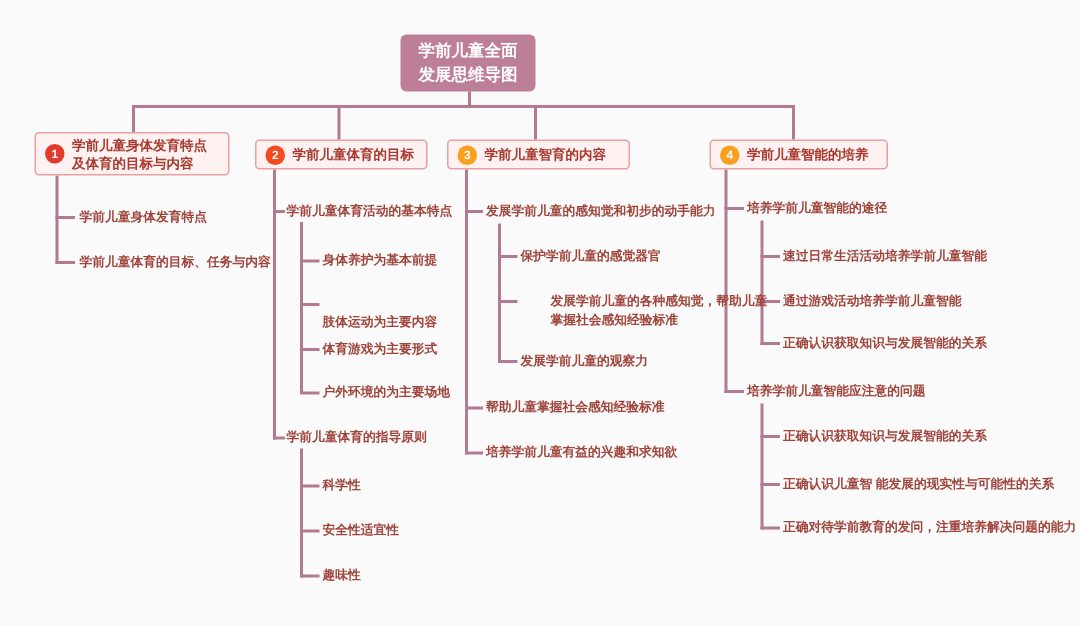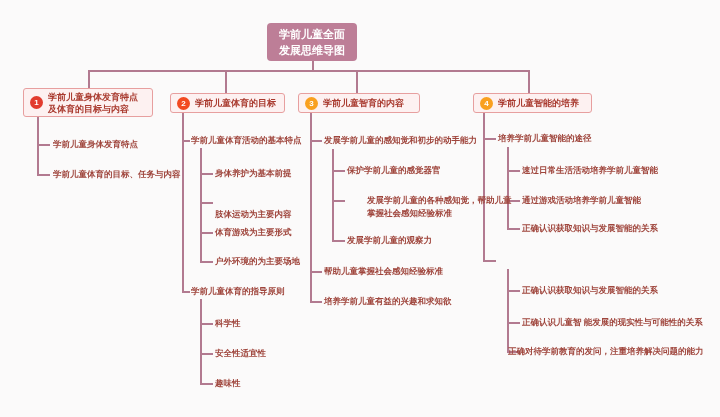--- a/index.html
+++ b/index.html
@@ -123,17 +123,18 @@
   <div class="leaf" style="left:324px;top:134px">发展学前儿童的感知觉和初步的动手能力</div>
   <div class="leaf wrap" style="left:347px;top:194px">发展学前儿童的各种感知觉，帮助儿童掌握社会感知经验标准</div>
   <div class="leaf" style="left:347px;top:234px">发展学前儿童的观察力</div>
   <div class="leaf" style="left:324px;top:265px">帮助儿童掌握社会感知经验标准</div>
   <div class="leaf" style="left:324px;top:295px">培养学前儿童有益的兴趣和求知欲</div>
 
   <div class="leaf" style="left:498px;top:132px">培养学前儿童智能的途径</div>
   <div class="leaf" style="left:522px;top:164px">速过日常生活活动培养学前儿童智能</div>
   <div class="leaf" style="left:522px;top:194px">通过游戏活动培养学前儿童智能</div>
   <div class="leaf" style="left:522px;top:222px">正确认识获取知识与发展智能的关系</div>
+  <div class="leaf" style="left:498px;top:254px">培养学前儿童智能应注意的问题</div>
   <div class="leaf" style="left:522px;top:284px">正确认识获取知识与发展智能的关系</div>
   <div class="leaf" style="left:522px;top:316px">正确认识儿童智 能发展的现实性与可能性的关系</div>
-  <div class="leaf" style="left:508px;top:345px">正确对待学前教育的发问，注重培养解决问题的能力</div>
+  <div class="leaf" style="left:522px;top:345px">正确对待学前教育的发问，注重培养解决问题的能力</div>
 
 </div>
 
 </body></html>

